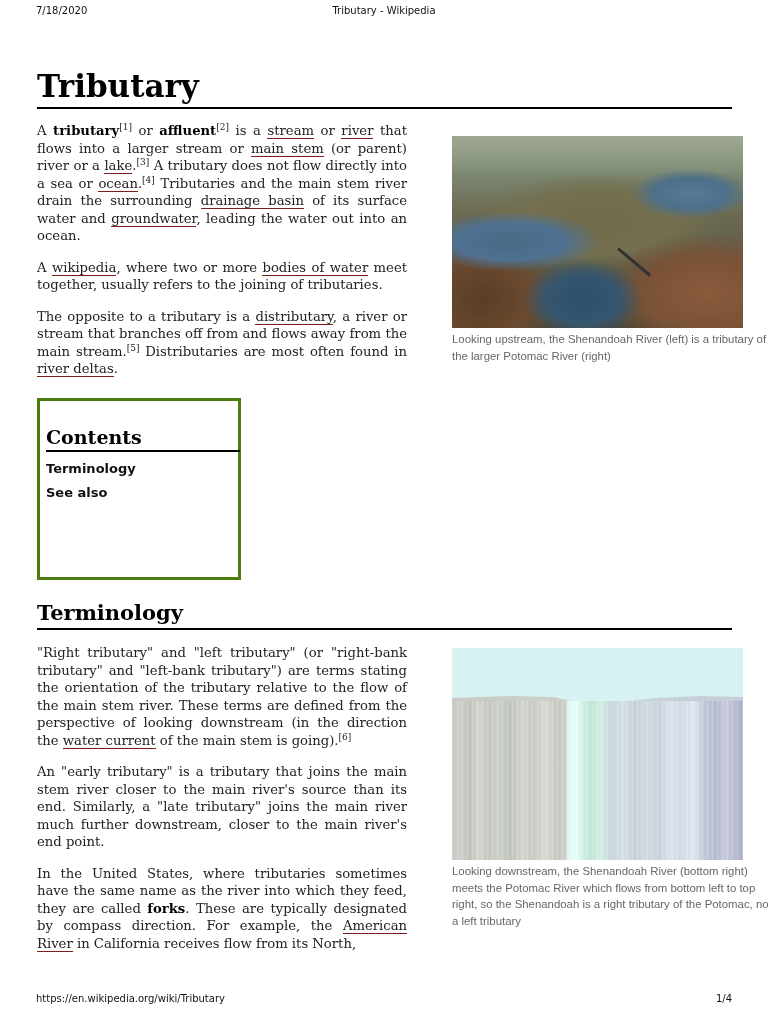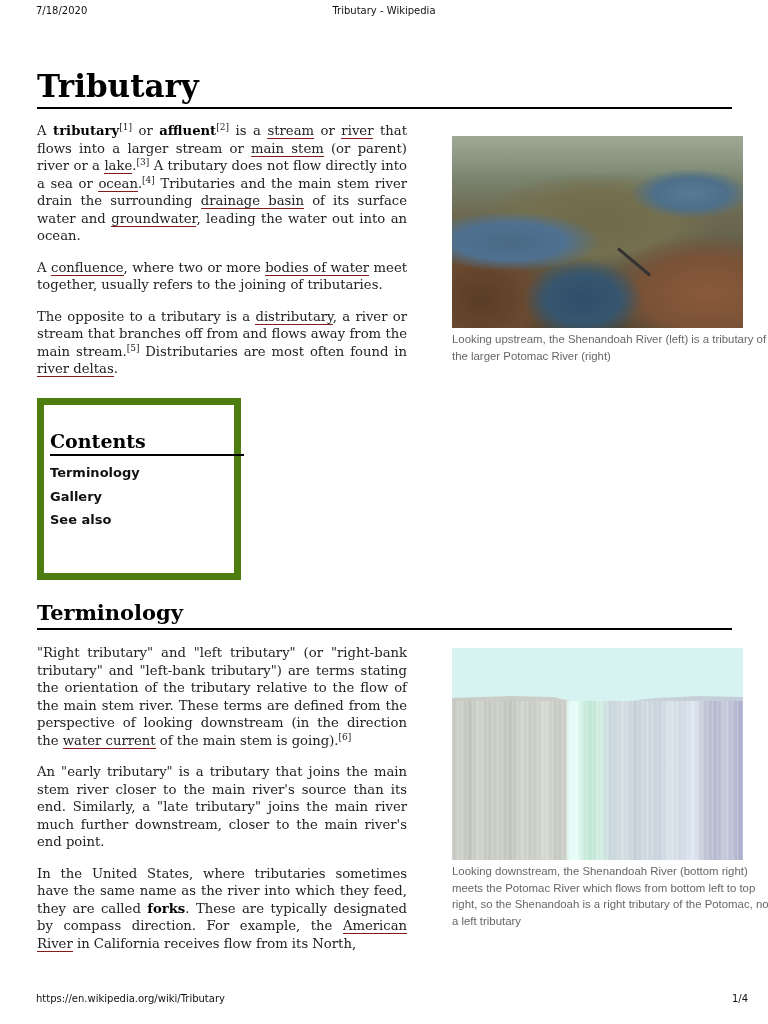--- a/index.html
+++ b/index.html
@@ -9,21 +9,21 @@
   }
   .print-header, .print-footer {
     position: absolute; left: 0; width: 768px;
     font-family: "DejaVu Sans", sans-serif; font-size: 10px; color: #111;
   }
   .print-header { top: 5px; height: 14px; }
   .print-footer { top: 993px; height: 14px; }
   .ph-date { position: absolute; left: 36px; top: 0; }
   .ph-title { position: absolute; left: 0; width: 768px; text-align: center; top: 0; }
   .pf-url { position: absolute; left: 36px; top: 0; }
-  .pf-page { position: absolute; right: 20px; top: 0; }
+  .pf-page { position: absolute; right: 36px; top: 0; }
 
   .title {
     position: absolute; left: 37px; top: 66px; width: 695px;
     font-family: "DejaVu Serif", serif; font-weight: bold; font-size: 31px;
     color: #000; margin: 0; line-height: 40px;
     border-bottom: 2px solid #000; padding-bottom: 1px;
   }
   .col-left {
     position: absolute; left: 37px; width: 370px;
     font-size: 13.2px; line-height: 17.5px; text-align: justify;
@@ -76,21 +76,21 @@
     background: repeating-linear-gradient(90deg, rgba(255,255,255,0.18) 0px, rgba(255,255,255,0.18) 1px, rgba(0,0,0,0.03) 2px, rgba(0,0,0,0) 3px, rgba(255,255,255,0) 5px);
   }
   .img-stripes .ridge {
     position: absolute; left: 0; top: 46px; width: 100%; height: 10px;
     background: linear-gradient(90deg, #c7cbc4 0%, #cdd0ca 40%, #d6f3f2 45%, #d6f3f2 55%, #c9d3d8 65%, #c4ccd8 100%);
     clip-path: polygon(0 40%, 20% 20%, 35% 30%, 45% 100%, 55% 90%, 70% 40%, 85% 20%, 100% 30%, 100% 100%, 0 100%);
   }
 
   .toc {
     position: absolute; left: 37px; top: 398px; width: 204px; height: 182px;
-    border: 7px solid #4d7c0f; box-sizing: border-box; background: #fff;
+    border: 3px solid #4d7c0f; box-sizing: border-box; background: #fff;
   }
   .toc-title {
     position: absolute; left: 6px; top: 23px; width: 194px;
     font-family: "DejaVu Serif", serif; font-weight: bold; font-size: 19px;
     color: #000; line-height: 26px; border-bottom: 2px solid #000;
   }
   .toc-list { position: absolute; left: 6px; top: 59px; margin: 0; padding: 0; list-style: none; }
   .toc-list li {
     font-family: "DejaVu Sans", sans-serif; font-weight: bold; font-size: 13px;
     color: #111; height: 23.7px; line-height: 17px;
@@ -108,38 +108,37 @@
 <div class="print-header">
   <span class="ph-date">7/18/2020</span>
   <span class="ph-title">Tributary - Wikipedia</span>
 </div>
 
 <h1 class="title">Tributary</h1>
 
 <div class="col-left" style="top:122px;">
   <p><span>A </span><b>tributary</b><sup>[1]</sup><span> or </span><b>affluent</b><sup>[2]</sup><span> is a </span><span class="lnk">stream</span><span> or </span><span class="lnk">river</span><span> that flows into a larger stream or </span><span class="lnk">main stem</span><span> (or parent) river or a </span><span class="lnk">lake</span><span>.</span><sup>[3]</sup><span> A tributary does not flow directly into a sea or </span><span class="lnk">ocean</span><span>.</span><sup>[4]</sup><span> Tributaries and the main stem river drain the surrounding </span><span class="lnk">drainage basin</span><span> of its surface water and </span><span class="lnk">groundwater</span><span>, leading the water out into an ocean.</span></p>
 
-  <p><span>A </span><span class="lnk">confluence</span><span>, where two or more </span><span class="lnk">bodies of water</span><span> meet together, usually refers to the joining of tributaries.</span></p>
+  <p><span>A </span><span class="lnk">wikipedia</span><span>, where two or more </span><span class="lnk">bodies of water</span><span> meet together, usually refers to the joining of tributaries.</span></p>
 
   <p><span>The opposite to a tributary is a </span><span class="lnk">distributary</span><span>, a river or stream that branches off from and flows away from the main stream.</span><sup>[5]</sup><span> Distributaries are most often found in </span><span class="lnk">river deltas</span><span>.</span></p>
 </div>
 
 <div class="figure" style="top:136px;">
   <div class="img img-river" title="Aerial photo of the Shenandoah River joining the Potomac River">
     <div class="sky-haze"></div>
     <div class="bridge"></div>
   </div>
   <div class="caption">Looking upstream, the Shenandoah River (left) is a tributary of the larger Potomac River (right)</div>
 </div>
 
 <div class="toc">
   <div class="toc-title">Contents</div>
   <ul class="toc-list">
     <li>Terminology</li>
-    <li>Gallery</li>
     <li>See also</li>
   </ul>
 </div>
 
 <h2 class="section-heading">Terminology</h2>
 
 <div class="col-left" style="top:644px;">
   <p><span>"Right tributary" and "left tributary" (or "right-bank tributary" and "left-bank tributary") are terms stating the orientation of the tributary relative to the flow of the main stem river. These terms are defined from the perspective of looking downstream (in the direction the </span><span class="lnk">water current</span><span> of the main stem is going).</span><sup>[6]</sup></p>
 
   <p>An "early tributary" is a tributary that joins the main stem river closer to the main river's source than its end. Similarly, a "late tributary" joins the main river much further downstream, closer to the main river's end point.</p>

